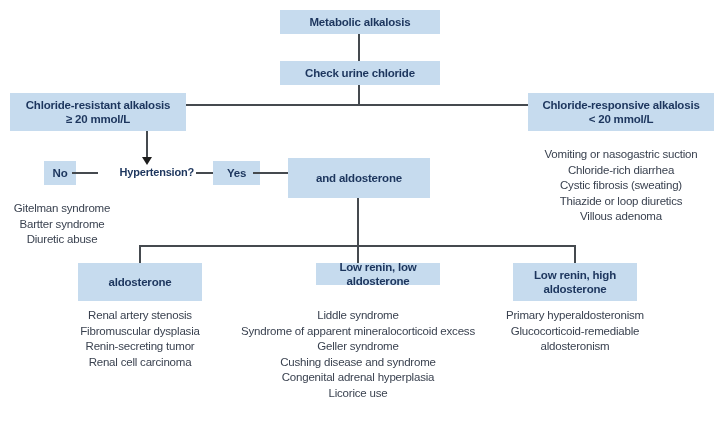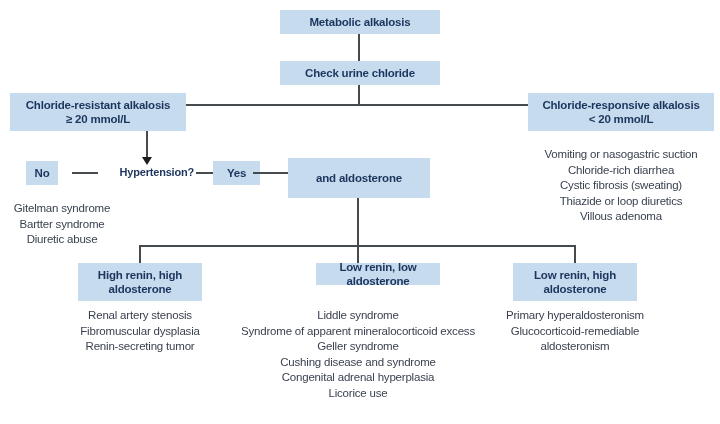--- a/index.html
+++ b/index.html
@@ -85,21 +85,21 @@
       <div>Vomiting or nasogastric suction</div>
       <div>Chloride-rich diarrhea</div>
       <div>Cystic fibrosis (sweating)</div>
       <div>Thiazide or loop diuretics</div>
       <div>Villous adenoma</div>
     </div>
 
   <div class="lineV" style="left:146px;top:131px;height:27px;"></div>
   <div class="arrowhead" style="left:142px;top:157px;"></div>
 
-  <div class="box" style="left:26px;top:161px;width:32px;height:24px;">
+  <div class="box" style="left:44px;top:161px;width:32px;height:24px;">
     <div>No</div>
   </div>
 
   <div class="lineH" style="left:72px;top:172px;width:26px;"></div>
 
   <div class="lbl" style="left:100px;top:166px;width:94px;">Hypertension?</div>
 
   <div class="lineH" style="left:196px;top:172px;width:17px;"></div>
 
   <div class="box" style="left:213px;top:161px;width:47px;height:24px;">
@@ -118,38 +118,38 @@
       <div>Diuretic abuse</div>
     </div>
 
   <div class="lineV" style="left:357px;top:198px;height:48px;"></div>
   <div class="lineH" style="left:139px;top:245px;width:437px;"></div>
   <div class="lineV" style="left:139px;top:245px;height:18px;"></div>
   <div class="lineV" style="left:357px;top:245px;height:18px;"></div>
   <div class="lineV" style="left:574px;top:245px;height:18px;"></div>
 
   <div class="box" style="left:78px;top:263px;width:124px;height:38px;">
-    <div>High renin, high</div>
     <div>aldosterone</div>
   </div>
 
   <div class="box" style="left:296px;top:263px;width:124px;height:22px;margin-left:20px;">
     <div>Low renin, low</div>
     <div>aldosterone</div>
   </div>
 
   <div class="box" style="left:513px;top:263px;width:124px;height:38px;">
     <div>Low renin, high</div>
     <div>aldosterone</div>
   </div>
 
   <div class="list" style="left:60px;top:308px;width:160px;">
       <div>Renal artery stenosis</div>
       <div>Fibromuscular dysplasia</div>
       <div>Renin-secreting tumor</div>
+      <div>Renal cell carcinoma</div>
     </div>
 
   <div class="list" style="left:228px;top:308px;width:260px;">
       <div>Liddle syndrome</div>
       <div>Syndrome of apparent mineralocorticoid excess</div>
       <div>Geller syndrome</div>
       <div>Cushing disease and syndrome</div>
       <div>Congenital adrenal hyperplasia</div>
       <div>Licorice use</div>
     </div>

